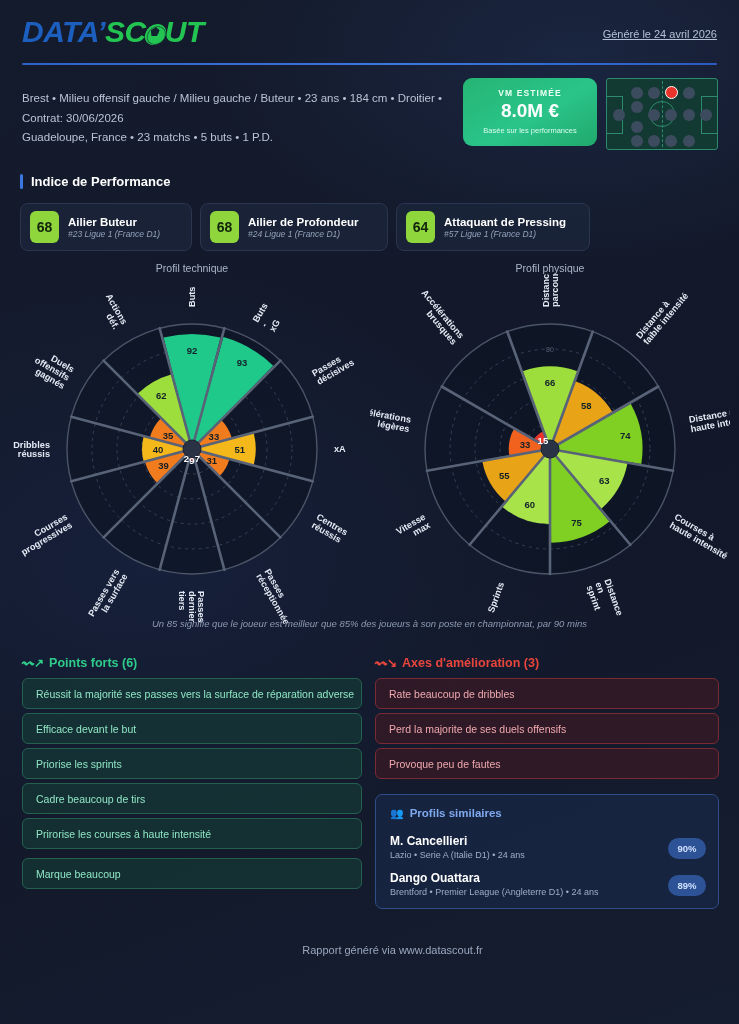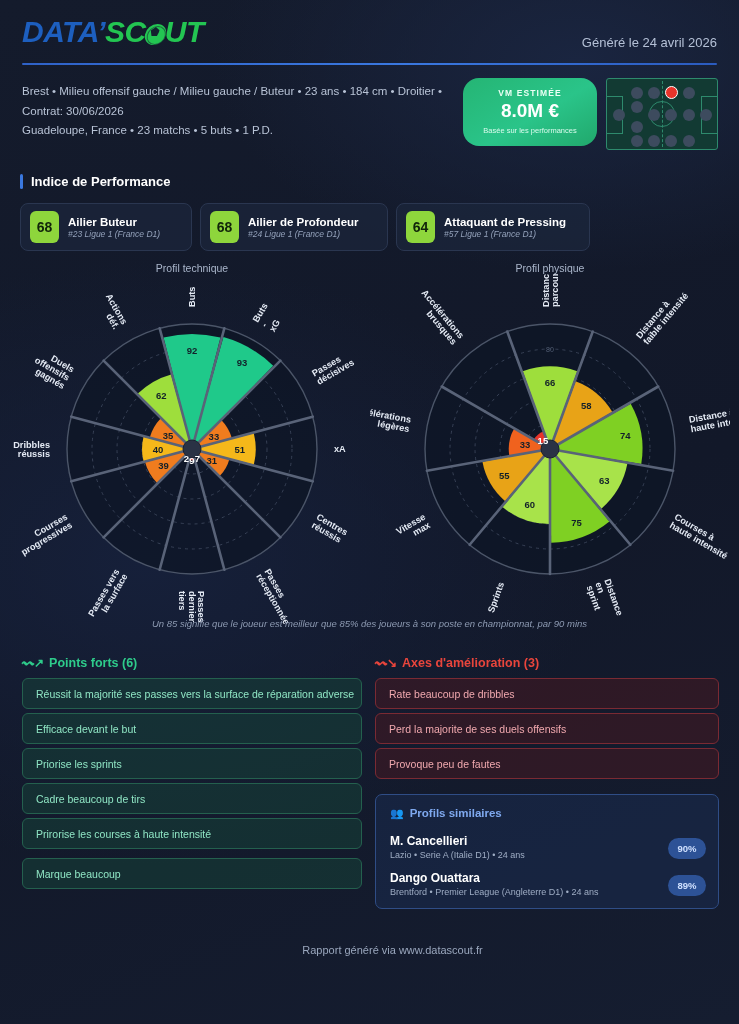--- a/index.html
+++ b/index.html
@@ -27,32 +27,32 @@
   .logo .data { color:#1d5fbf; }
   .logo .apos { color:#1d5fbf; }
   .logo .scout { color:#23c552; }
   .logo .ball { display:inline-block; width:21px; height:21px; border-radius:50%;
      background:#23c552; position:relative; transform:translateY(3px) skewX(-11deg);
      margin:0 -1px; }
   .logo .ball:before{content:"";position:absolute;left:5px;top:3px;width:9px;height:9px;
      background:#14202f;clip-path:polygon(50% 0,100% 38%,80% 100%,20% 100%,0 38%);}
   .logo .ball:after{content:"";position:absolute;left:2px;top:2px;width:17px;height:17px;
      border-radius:50%;border:1.5px solid rgba(20,32,47,.55);}
-  .gen-date { position:absolute; right:22px; top:35px; font-size:13px; color:#b4c0d6; }
+  .gen-date { position:absolute; right:22px; top:28px; font-size:11px; color:#b4c0d6;text-decoration:underline; }
   .hr { position:absolute; left:22px; top:63px; width:695px; height:2px;
         background:linear-gradient(90deg,#2f62c8,#3a78e0 55%,#2b5bbf); border-radius:2px; }
 
   
   .player { position:absolute; left:22px; top:82px; width:430px; }
   .player-name { font-size:19px; font-weight:bold; color:#ffffff; letter-spacing:.1px; }
-  .player-line { font-size:11.5px; color:#b8c3d6; line-height:1.62; }
+  .player-line { font-size:11.5px; color:#b8c3d6; margin-top:7px; line-height:1.62; }
 
   .vm-card { position:absolute; left:463px; top:78px; width:134px; height:68px;
      background:linear-gradient(150deg,#25b574,#2ac489 55%,#21a86c);
-     border-radius:16px; text-align:center; padding-top:10px; }
+     border-radius:9px; text-align:center; padding-top:10px; }
   .vm-label { font-size:8.5px; font-weight:bold; letter-spacing:1.1px; color:#eafff4; }
   .vm-value { font-size:19px; font-weight:bold; color:#ffffff; margin-top:3px; line-height:1.1;}
   .vm-sub { font-size:7.5px; color:#d8fbec; margin-top:4px; }
 
   
   .pitch { position:absolute; left:606px; top:78px; width:112px; height:72px;
      background:#123a33; border:1.5px solid #2e8a6d; border-radius:3px; }
   .pitch .line-mid { position:absolute; left:50%; top:2px; bottom:2px; width:0;
      border-left:1px dashed #2e8a6d; }
   .pitch .circle { position:absolute; left:50%; top:50%; width:26px; height:26px;

